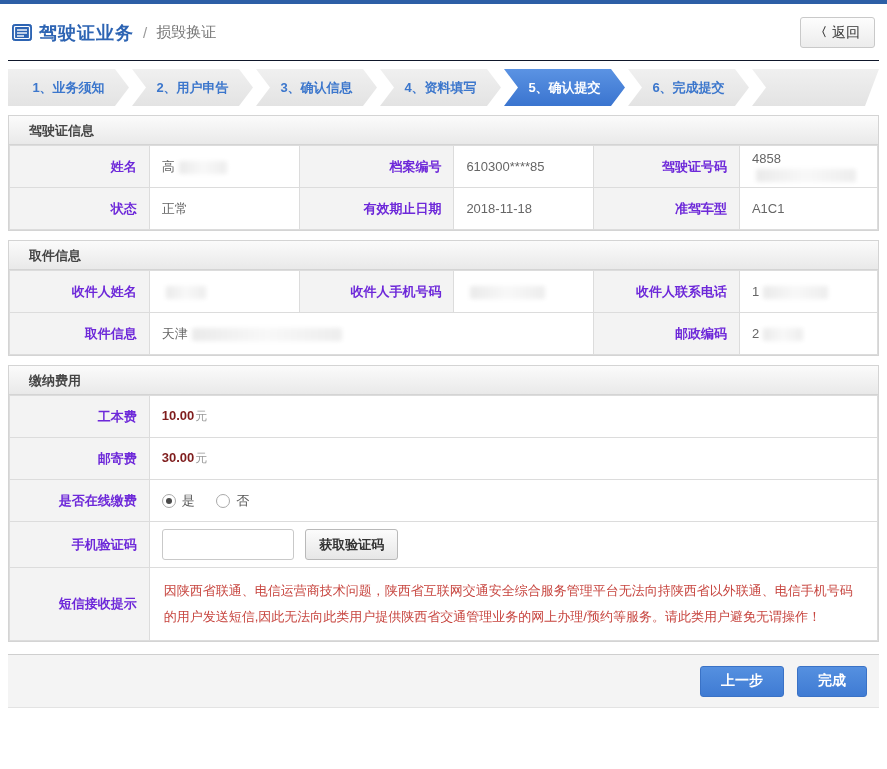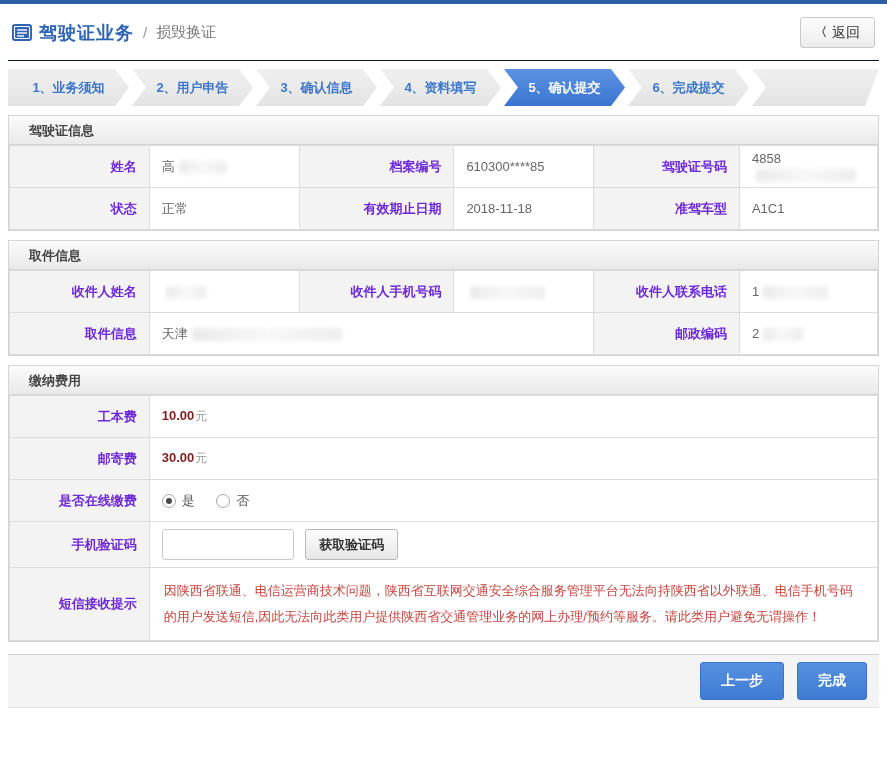--- a/index.html
+++ b/index.html
@@ -64,21 +64,21 @@
   .gray-btn { height: 31px; padding: 0 13px; margin-left: 8px; vertical-align: middle;
     background: linear-gradient(#fcfcfc, #e7e7e7); border: 1px solid #b9b9b9; border-radius: 3px;
     color: #333; font-size: 13px; font-weight: bold; cursor: pointer; font-family: inherit; }
 
   td.notice-cell { padding: 10px 14px; line-height: 26px; color: #c7453f; height: auto; }
 
   
   .footer-bar { margin-top: 12px; height: 54px; background: #f4f4f4;
     border-top: 1px solid #cfcfcf; border-bottom: 1px solid #e3e3e3;
     display: flex; justify-content: flex-end; align-items: center; padding-right: 12px; gap: 13px; }
-  .btn-blue { min-width: 62px; height: 38px; padding: 0 20px; background: linear-gradient(#5590e0, #3f7bd3);
+  .btn-blue { min-width: 62px; height: 31px; padding: 0 20px; background: linear-gradient(#5590e0, #3f7bd3);
     border: 1px solid #3a72c6; border-radius: 3px; color: #fff; font-size: 14px; font-weight: bold;
     cursor: pointer; font-family: inherit; }
 </style>
 </head>
 <body>
 
 <div class="topbar"></div>
 
 <div class="page">
 

